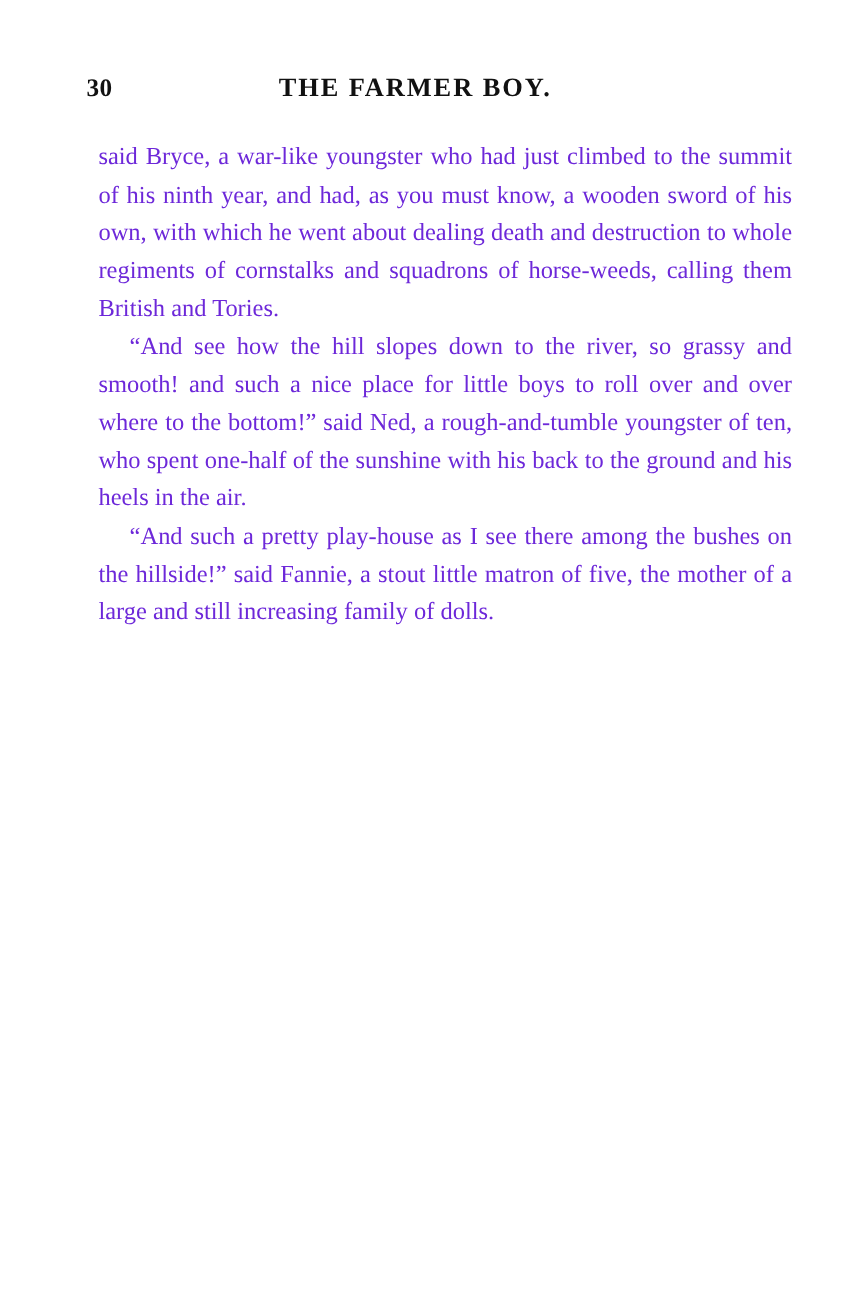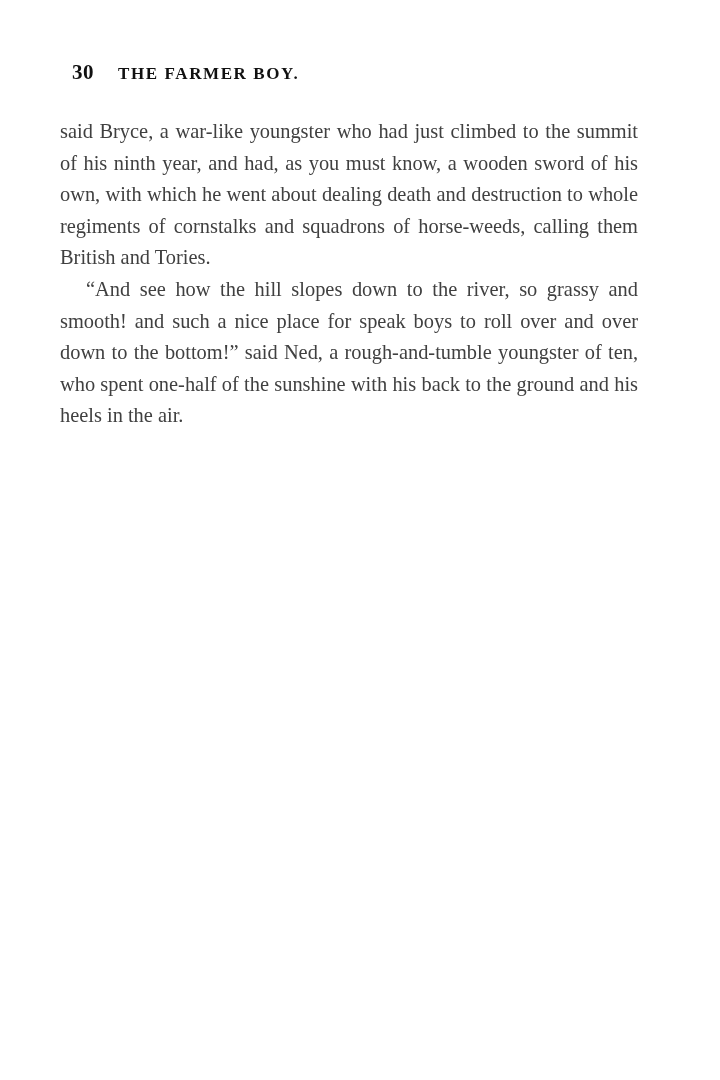--- a/index.html
+++ b/index.html
@@ -34,39 +34,40 @@
   .folio {
     font-size: 21px;
     font-weight: bold;
     letter-spacing: 0.5px;
     color: #111;
     width: 60px;
     text-align: left;
   }
   .head-title {
     flex: 1;
-    font-size: 17px;
+    text-align: center;
+    font-size: 22px;
     font-weight: bold;
     letter-spacing: 1.6px;
     color: #111;
     transform: translateX(-14px);
   }
   .head-spacer {
     width: 60px;
   }
   .body-text {
     position: absolute;
     top: 116px;
-    left: 60px;
+    left: 82px;
     width: 578px;
     font-size: 20.4px;
     line-height: 31.6px;
     text-align: justify;
     text-justify: inter-word;
-    color: #404040;
+    color: #6d28d9;
   }
   .para {
     margin: 0;
     text-indent: 0;
   }
   .para + .para {
     margin-top: 0;
   }
   .para.indent {
     text-indent: 26px;
@@ -82,16 +83,17 @@
 <div class="page">
 
   <div class="running-head">
     <span class="folio">30</span>
     <span class="head-title">THE FARMER BOY.</span>
     <span class="head-spacer"></span>
   </div>
 
   <div class="body-text">
     <p class="para">said Bryce, a war-like youngster who had just climbed to the summit of his ninth year, and had, as you must know, a wooden sword of his own, with which he went about dealing death and destruction to whole regiments of cornstalks and squadrons of horse-weeds, calling them British and Tories.</p>
-    <p class="para indent">“And see how the hill slopes down to the river, so grassy and smooth! and such a nice place for speak boys to roll over and over down to the bottom!” said Ned, a rough-and-tumble youngster of ten, who spent one-half of the sunshine with his back to the ground and his heels in the air.</p>
+    <p class="para indent">“And see how the hill slopes down to the river, so grassy and smooth! and such a nice place for little boys to roll over and over where to the bottom!” said Ned, a rough-and-tumble youngster of ten, who spent one-half of the sunshine with his back to the ground and his heels in the air.</p>
+    <p class="para indent">“And such a pretty play-house as I see there among the bushes on the hillside!” said Fannie, a stout little matron of five, the mother of a large and still increasing family of dolls.</p>
   </div>
 
 </div>
 
 </body></html>

